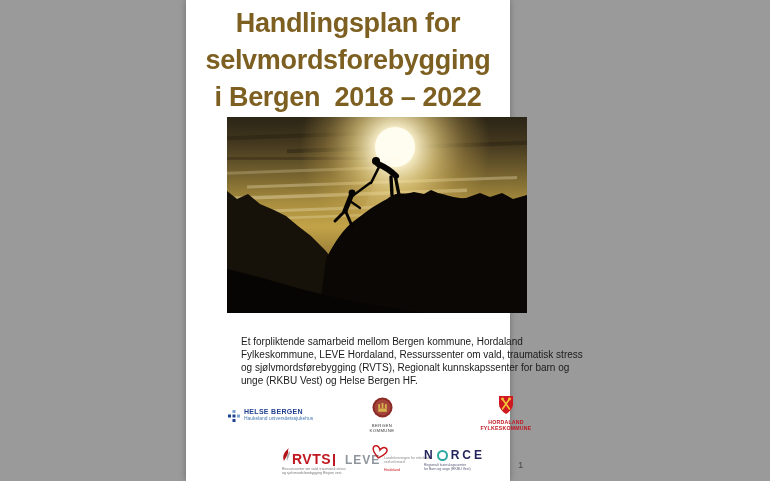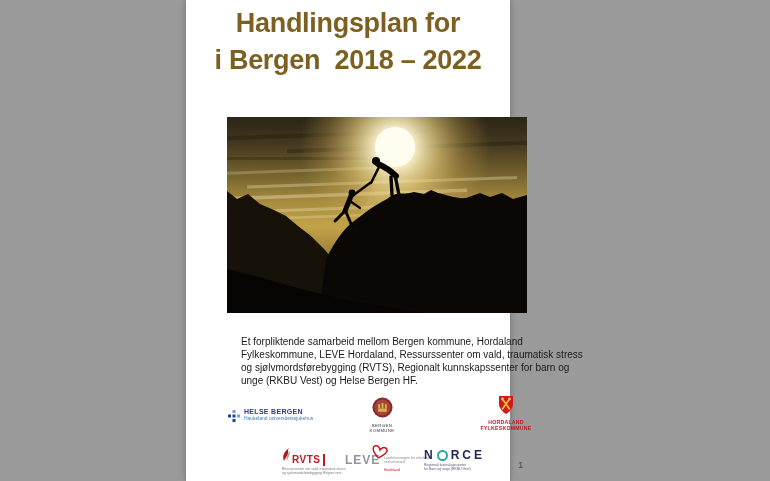--- a/index.html
+++ b/index.html
@@ -41,21 +41,21 @@
   .hb-title{font-size:7px;font-weight:bold;color:#1f3f8f;letter-spacing:.3px;}
   .hb-sub{font-size:6px;color:#4a7ab5;transform:scale(.82);transform-origin:left top;margin-top:1px;white-space:pre;}
   .logo-bergen{position:absolute;left:176px;top:397px;width:40px;text-align:center;}
   .bk-seal{display:inline-block;}
   .bk-name{font-size:6px;color:#3a3a3a;letter-spacing:.5px;transform:scale(.72);transform-origin:center top;white-space:pre-line;line-height:7px;margin-top:1px;}
   .logo-hordaland{position:absolute;left:283px;top:396px;width:74px;text-align:center;}
   .hf-name{font-size:6.5px;font-weight:bold;letter-spacing:.3px;transform:scale(.8);transform-origin:center top;white-space:pre-line;line-height:7.5px;margin-top:1px;}
   
   .logo-rvts{position:absolute;left:96px;top:448px;}
   .rvts-row{display:flex;align-items:flex-end;}
-  .rvts-word{font-size:10px;font-weight:bold;color:#c01820;letter-spacing:.5px;line-height:13px;}
+  .rvts-word{font-size:14px;font-weight:bold;color:#c01820;letter-spacing:.5px;line-height:13px;}
   .rvts-bar{display:inline-block;width:2px;height:12px;background:#c01820;margin-left:2px;}
   .rvts-sub{font-size:6px;color:#7a7a7a;transform:scale(.58);transform-origin:left top;white-space:pre-line;line-height:7px;margin-top:1px;}
   .logo-leve{position:absolute;left:159px;top:450px;display:flex;align-items:flex-start;}
   .leve-wordwrap{position:relative;margin-right:4px;}
   .leve-word{font-size:12px;font-weight:bold;color:#8f959c;letter-spacing:1px;line-height:14px;}
   .leve-heart{position:absolute;right:-8px;top:-5px;}
   .leve-sub{font-size:6px;color:#8a8a8a;transform:scale(.58);transform-origin:left top;white-space:pre-line;line-height:7px;margin-top:2px;}
   .leve-sub .red{color:#c4161c;}
   
   .logo-norce{position:absolute;left:238px;top:449px;}
@@ -65,20 +65,21 @@
   .pagenum{position:absolute;left:332px;top:459px;font-size:9.5px;color:#4a4a4a;}
 </style>
 </head>
 <body>
 
 <div class="stage">
   <div class="page">
 
     <h1 class="title" style="margin:0;color:#7d6021;">
       <span class="tl">Handlingsplan for</span>
+      <span class="tl">selvmordsforebygging</span>
       <span class="tl">i Bergen  2018 – 2022</span>
     </h1>
 
     <div class="photo">
       <svg width="300" height="196" viewBox="0 0 300 196" preserveAspectRatio="none">
         <defs>
           <linearGradient id="sky" x1="0" y1="0" x2="0" y2="1">
             <stop offset="0" stop-color="#2b2516"></stop>
             <stop offset="0.14" stop-color="#45391f"></stop>
             <stop offset="0.30" stop-color="#77642f"></stop>

